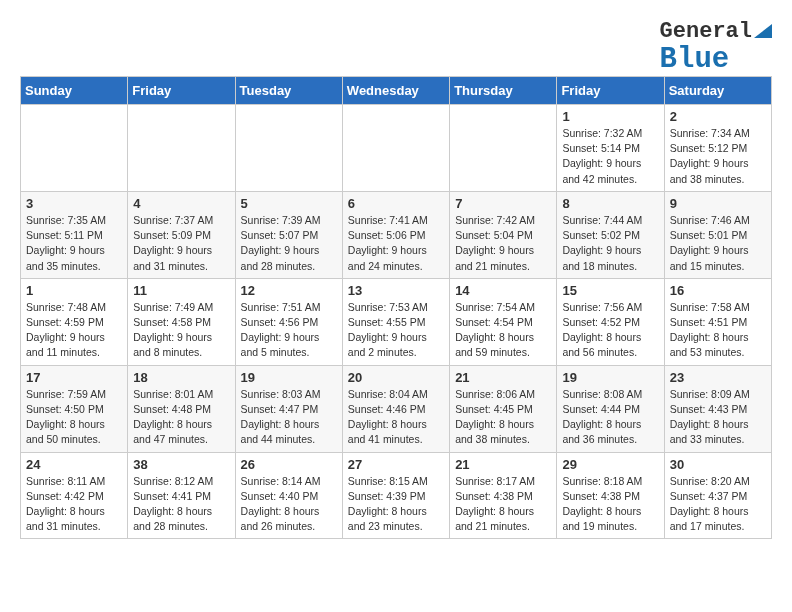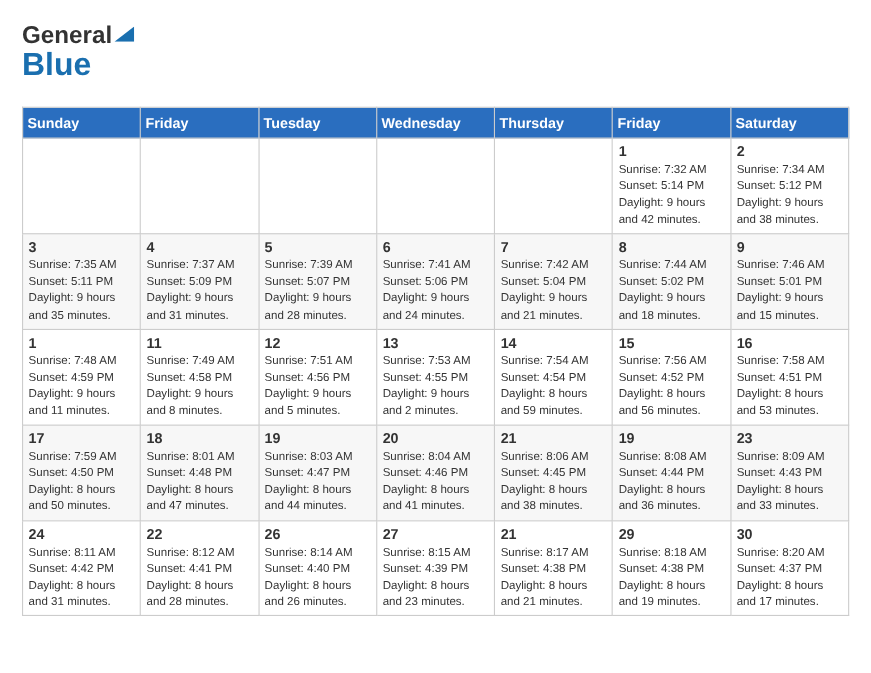--- a/index.html
+++ b/index.html
@@ -5,41 +5,42 @@
     * { box-sizing: border-box; margin: 0; padding: 0; }
     body {
       font-family: Arial, sans-serif;
       background: #fff;
       width: 792px;
       min-height: 612px;
       padding: 20px;
     }
     .header-area {
       display: flex;
-      justify-content: flex-start;
+      justify-content: flex-end;
       align-items: flex-start;
       margin-bottom: 0;
+      font-family: Liberation Mono, monospace;
     }
     .logo {
       display: flex;
       flex-direction: column;
       align-items: flex-start;
     }
     .logo-text {
       font-size: 22px;
       font-weight: bold;
       color: #333;
       line-height: 1;
     }
     .logo-line1 { display: flex; align-items: center; }
     .logo-line2 { color: #1a6faf; font-size: 29px; font-weight: bold; }
     .title-area { text-align: right; }
     .month-title { font-size: 36px; font-weight: bold; color: #333; }
     .subtitle { font-size: 16px; color: #555; margin-top: 2px; }
-    .calendar { width: 100%; border-collapse: collapse; margin-top: 21px; }
+    .calendar { width: 100%; border-collapse: collapse; }
     .calendar th {
       background-color: #2a6ebf;
       color: #fff;
       padding: 6px 4px;
       font-size: 13px;
       font-weight: bold;
       border: 1px solid #ccc;
       text-align: left;
     }
     .calendar td {
@@ -201,21 +202,21 @@
           <span class="day-number">23</span>
           <div class="day-info">Sunrise: 8:09 AM<br>Sunset: 4:43 PM<br>Daylight: 8 hours and 33 minutes.</div>
         </td>
       </tr>
       <tr>
         <td>
           <span class="day-number">24</span>
           <div class="day-info">Sunrise: 8:11 AM<br>Sunset: 4:42 PM<br>Daylight: 8 hours and 31 minutes.</div>
         </td>
         <td>
-          <span class="day-number">22</span>
+          <span class="day-number">38</span>
           <div class="day-info">Sunrise: 8:12 AM<br>Sunset: 4:41 PM<br>Daylight: 8 hours and 28 minutes.</div>
         </td>
         <td>
           <span class="day-number">26</span>
           <div class="day-info">Sunrise: 8:14 AM<br>Sunset: 4:40 PM<br>Daylight: 8 hours and 26 minutes.</div>
         </td>
         <td>
           <span class="day-number">27</span>
           <div class="day-info">Sunrise: 8:15 AM<br>Sunset: 4:39 PM<br>Daylight: 8 hours and 23 minutes.</div>
         </td>

